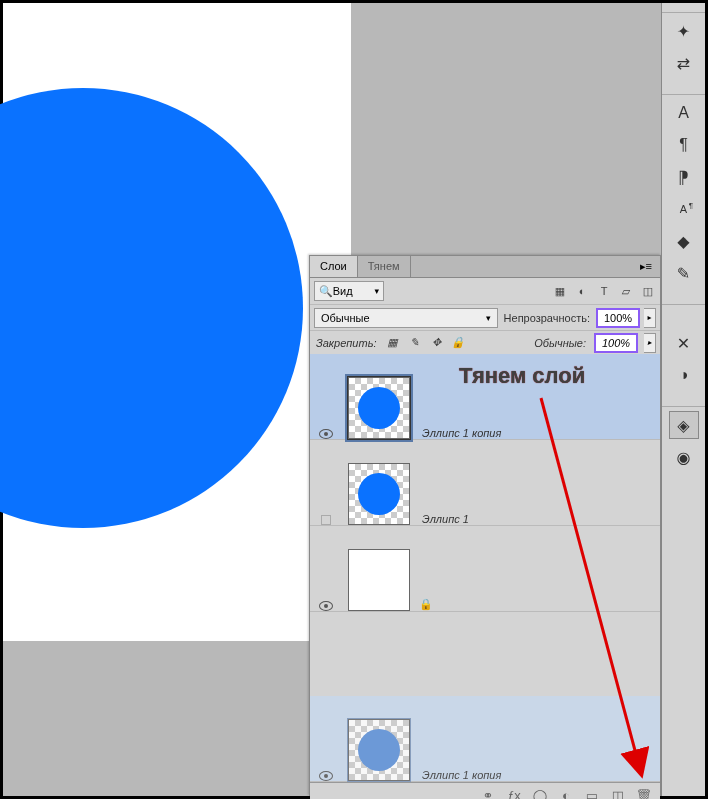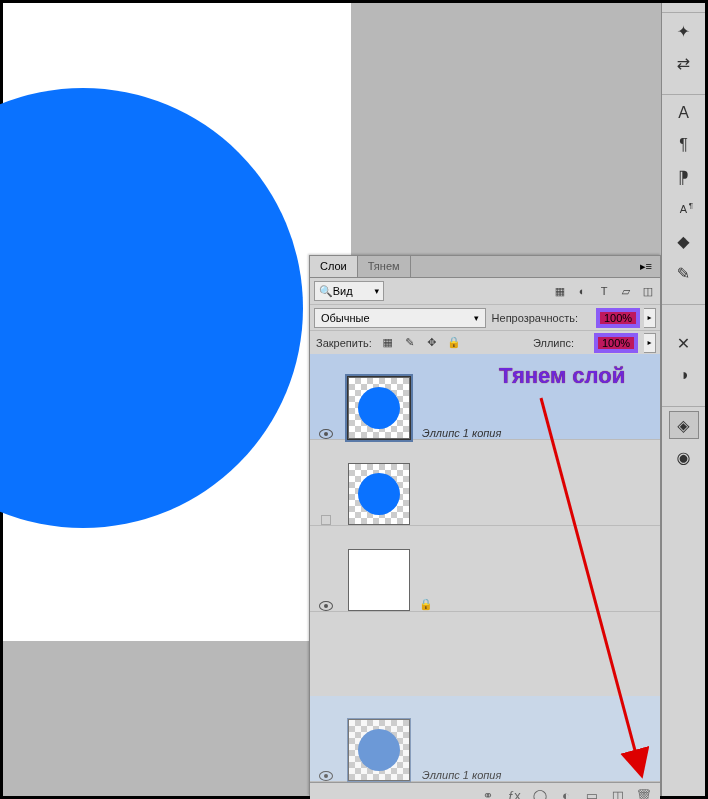--- a/index.html
+++ b/index.html
@@ -19,23 +19,23 @@
   .tab.inactive { background: #b8b8b8; color: #555; }
   .panel-menu { margin-left: auto; padding: 4px 8px; cursor: pointer; }
   .filter-row { height: 26px; display: flex; align-items: center; padding: 2px 4px; gap: 4px; }
   .filter-select { flex: 0 0 70px; height: 20px; background: #eee; border: 1px solid #999; display: flex; align-items: center; padding: 0 4px; cursor: pointer; }
   .filter-select .arr { margin-left: auto; font-size: 9px; }
   .filter-icons { margin-left: auto; display: flex; gap: 6px; }
   .filter-icons span { width: 16px; height: 16px; display: flex; align-items: center; justify-content: center; color: #444; cursor: pointer; }
   .blend-row { height: 26px; display: flex; align-items: center; padding: 2px 4px; gap: 4px; border-top: 1px solid #bbb; }
   .blend-select { flex: 1; height: 20px; background: #eee; border: 1px solid #999; display: flex; align-items: center; padding: 8px 6px; cursor: pointer; }
   .label { color: #333; padding: 0 2px; }
-  .pct-box { width: 44px; height: 20px; background: #be185d; border: 4px solid #8b5cf6; display: flex; align-items: center; justify-content: center; padding: 0 2px; margin-left: 12px; }
+  .pct-box { width: 44px; height: 20px; background: #ffffff; border: 2px solid #8b5cf6; display: flex; align-items: center; justify-content: center; padding: 0 2px; }
   .pct-arr { width: 12px; height: 20px; background: #eee; border: 1px solid #999; border-left: none; display: flex; align-items: center; justify-content: center; font-size: 8px; cursor: pointer; }
-  .lock-row { height: 24px; display: flex; align-items: center; padding: 2px 4px; gap: 6px; border-top: 1px solid #bbb; }
+  .lock-row { height: 24px; display: flex; align-items: center; padding: 2px 4px; gap: 6px; border-top: 1px solid #bbb; font-style: italic; }
   .lock-icons { display: flex; gap: 6px; }
   .lock-icons span { width: 16px; height: 16px; display: flex; align-items: center; justify-content: center; color: #444; cursor: pointer; }
   .layers-list { background: #d4d4d4; }
   .layer { height: 86px; display: flex; align-items: flex-end; border-bottom: 1px solid #bbb; position: relative; }
   .layer.sel { background: #b8cce8; }
   .layer.drag { background: #c8d8ec; opacity: 0.85; }
   .vis-col { width: 32px; display: flex; align-items: center; justify-content: center; }
   .eye { width: 14px; height: 10px; border: 1px solid #555; border-radius: 50%; position: relative; }
   .eye::after { content: ''; position: absolute; width: 4px; height: 4px; background: #555; border-radius: 50%; left: 4px; top: 2px; }
   .thumb { width: 62px; height: 62px; border: 1px solid #666; background: #fff; margin: 0 6px; position: relative; display: flex; align-items: center; justify-content: center; }
@@ -47,21 +47,21 @@
     linear-gradient(-45deg,transparent 75%,#ccc 75%);
     background-size: 12px 12px;
     background-position: 0 0,0 6px,6px -6px,-6px 0; }
   .thumb-circle { width: 42px; height: 42px; background: #0a72ff; border-radius: 50%; }
   .thumb-circle.faded { background: #5a8fd8; }
   .layer-name { flex: 1; font-style: italic; color: #333; padding-left: 6px; }
   .lock-ind { width: 20px; text-align: center; color: #555; }
   .spacer { height: 84px; }
   .bottom-bar { height: 26px; border-top: 1px solid #999; background: #d4d4d4; display: flex; align-items: center; justify-content: flex-end; gap: 10px; padding: 0 8px; }
   .bottom-bar span { width: 16px; height: 16px; display: flex; align-items: center; justify-content: center; color: #666; cursor: pointer; font-size: 13px; }
-  .annotation { position: absolute; left: 496px; top: 360px; color: #6d28d9; font: bold 22px Arial; text-shadow: 0 0 1px #800; pointer-events: none; }
+  .annotation { position: absolute; left: 456px; top: 360px; color: #404040; font: bold 22px Arial; text-shadow: 0 0 1px #800; pointer-events: none; }
   .arrow-svg { position: absolute; left: 478px; top: 390px; pointer-events: none; }
 </style>
 </head>
 <body>
 
 <div class="frame">
 
   <div class="canvas-area">
     <div class="circle"></div>
   </div>
@@ -123,21 +123,21 @@
     </div>
 
     <div class="lock-row">
       <span class="label">Закрепить:</span>
       <div class="lock-icons">
         <span>▦</span>
         <span>✎</span>
         <span>✥</span>
         <span>🔒</span>
       </div>
-      <span class="label" style="margin-left:auto">Эллипс:</span>
+      <span class="label" style="margin-left:auto">Обычные:</span>
       <div class="pct-box">100%</div>
       <div class="pct-arr">▸</div>
     </div>
 
     <div class="layers-list">
 
       <div class="layer sel">
         <div class="vis-col">
             <div class="eye"></div>
           </div>
@@ -147,20 +147,21 @@
         <div class="layer-name">Эллипс 1 копия</div>
       </div>
 
       <div class="layer">
         <div class="vis-col">
             <div style="width:10px;height:10px;border:1px solid #aaa"></div>
           </div>
         <div class="thumb checker">
             <div class="thumb-circle"></div>
           </div>
+        <div class="layer-name">Эллипс 1</div>
       </div>
 
       <div class="layer">
         <div class="vis-col">
             <div class="eye"></div>
           </div>
         <div class="thumb"></div>
         <div class="lock-ind">🔒</div>
       </div>
 

